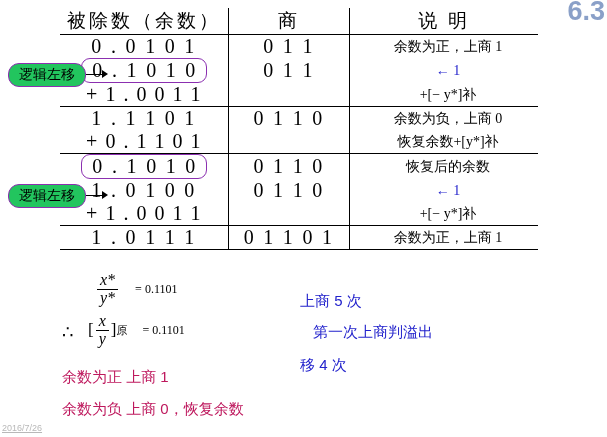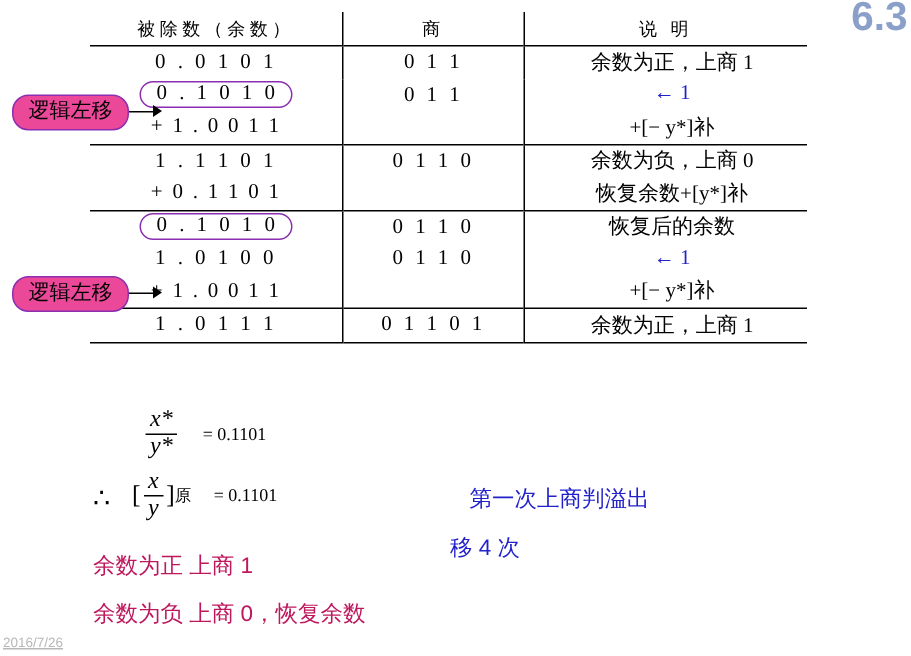--- a/index.html
+++ b/index.html
@@ -32,23 +32,23 @@
     vertical-align:middle;
     text-align:center;
     font-weight:normal;
   }
   .c1{width:168px;}
   .c2{width:120px;}
   .c3{width:180px;}
   .vline-l{border-left:1.4px solid #000;}
   .vline-r{border-right:1.4px solid #000;}
   .hrow{border-bottom:1.1px solid #000;}
-  .hdr td{height:22px;font-size:12px;}
+  .hdr td{height:22px;font-size:19px;}
   .rw td{height:21.5px;}
-  .num{font-family:"Liberation Serif", serif;letter-spacing:2.3px;font-size:14px;}
+  .num{font-family:"Liberation Serif", serif;letter-spacing:2.3px;font-size:20px;}
   .desc{text-align:left;padding-left:8px !important;font-size:14px;}
   .blue{color:#2222cc;}
   .hdrtxt{letter-spacing:3px;}
 
   
   .boxed{
     position:relative;
     margin-top:13px;
   }
   .boxed .num{
@@ -62,21 +62,21 @@
   .lshift{
     position:absolute;
     left:8px;
     width:76px;height:22px;
     border:1.6px solid #8B2FB0;
     border-radius:11px;
     font-family:Liberation Serif, serif;
     font-size:14px;
     line-height:22px;
     text-align:center;
-    background:#ec4899;
+    background:#22c55e;
   }
   .lshift1{top:63px;}
   .lshift2{top:184px;}
 
   
   .arrowline{
     position:absolute;height:0;border-top:1.3px solid #000;
   }
   .arrowhead{
     position:absolute;width:0;height:0;
@@ -229,20 +229,21 @@
       <span class="frac">
         <span class="top ital">x</span>
         <span class="bot ital">y</span>
       </span>
       <span class="brack">]</span>
       <span class="sub">原</span>
       <span class="eq">= 0.1101</span>
     </div>
   </div>
 
+  <div class="note note1">上商 5 次</div>
   <div class="note note2">第一次上商判溢出</div>
   <div class="note note3">移 4 次</div>
 
   <div class="bline bl1">余数为正   上商 1</div>
   <div class="bline bl2">余数为负   上商 0，恢复余数</div>
 
   <div class="stamp">2016/7/26</div>
 </div>
 
 </body></html>

